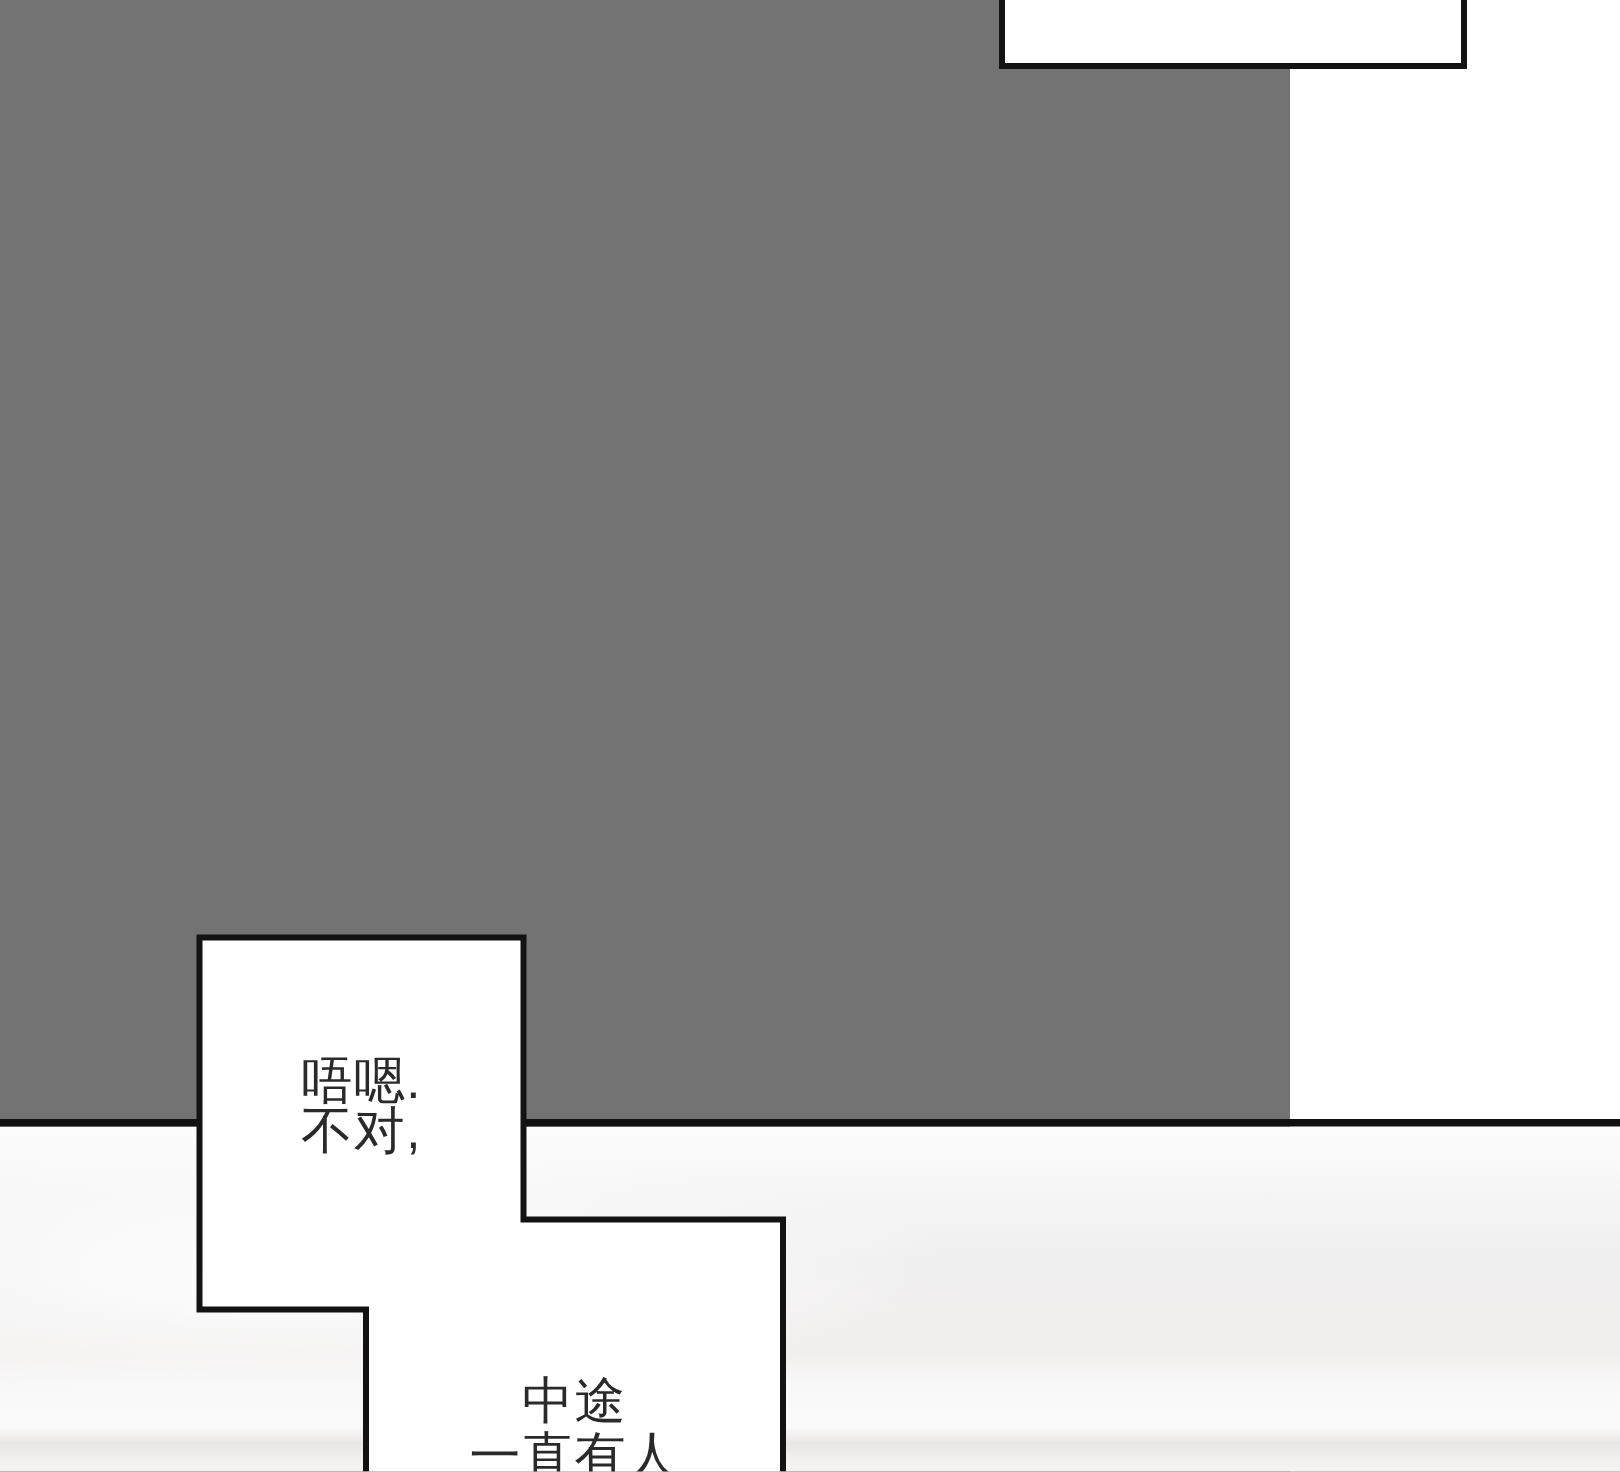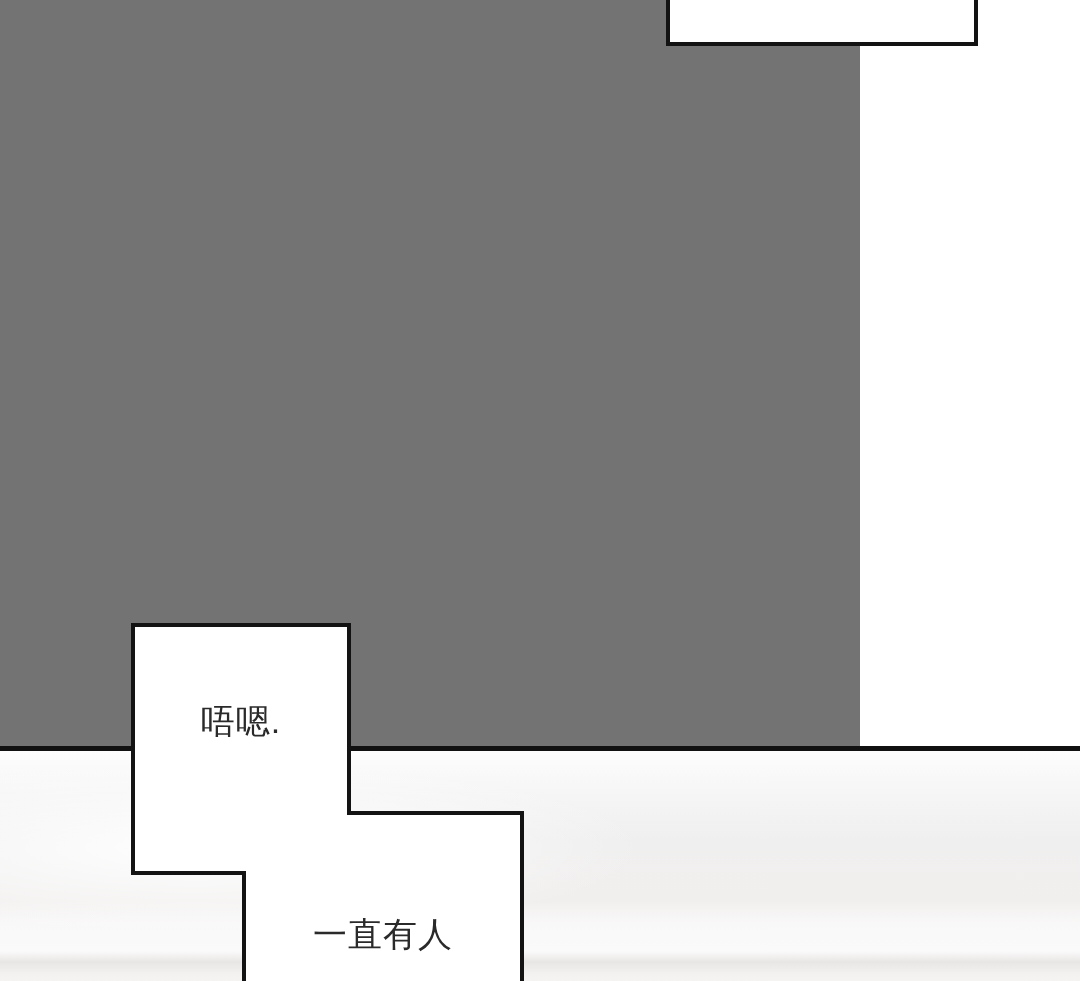--- a/index.html
+++ b/index.html
@@ -129,20 +129,22 @@
   <div class="divider-line"></div>
 
   <div class="top-bubble"></div>
 
   <svg class="bubble-svg" viewBox="0 0 1080 981" xmlns="http://www.w3.org/2000/svg">
     <polygon points="133,625 349,625 349,813 522,813 522,992 244,992 244,873 133,873" fill="#ffffff" stroke="#131313" stroke-width="4" stroke-linejoin="miter"></polygon>
   </svg>
 
   <div class="bubble-text main">
     <div>唔嗯.</div>
+    <div>不对,</div>
   </div>
 
   <div class="bubble-text bottom">
+    <div>中途</div>
     <div>一直有人</div>
   </div>
 
 
 </div>
 
 </body></html>

